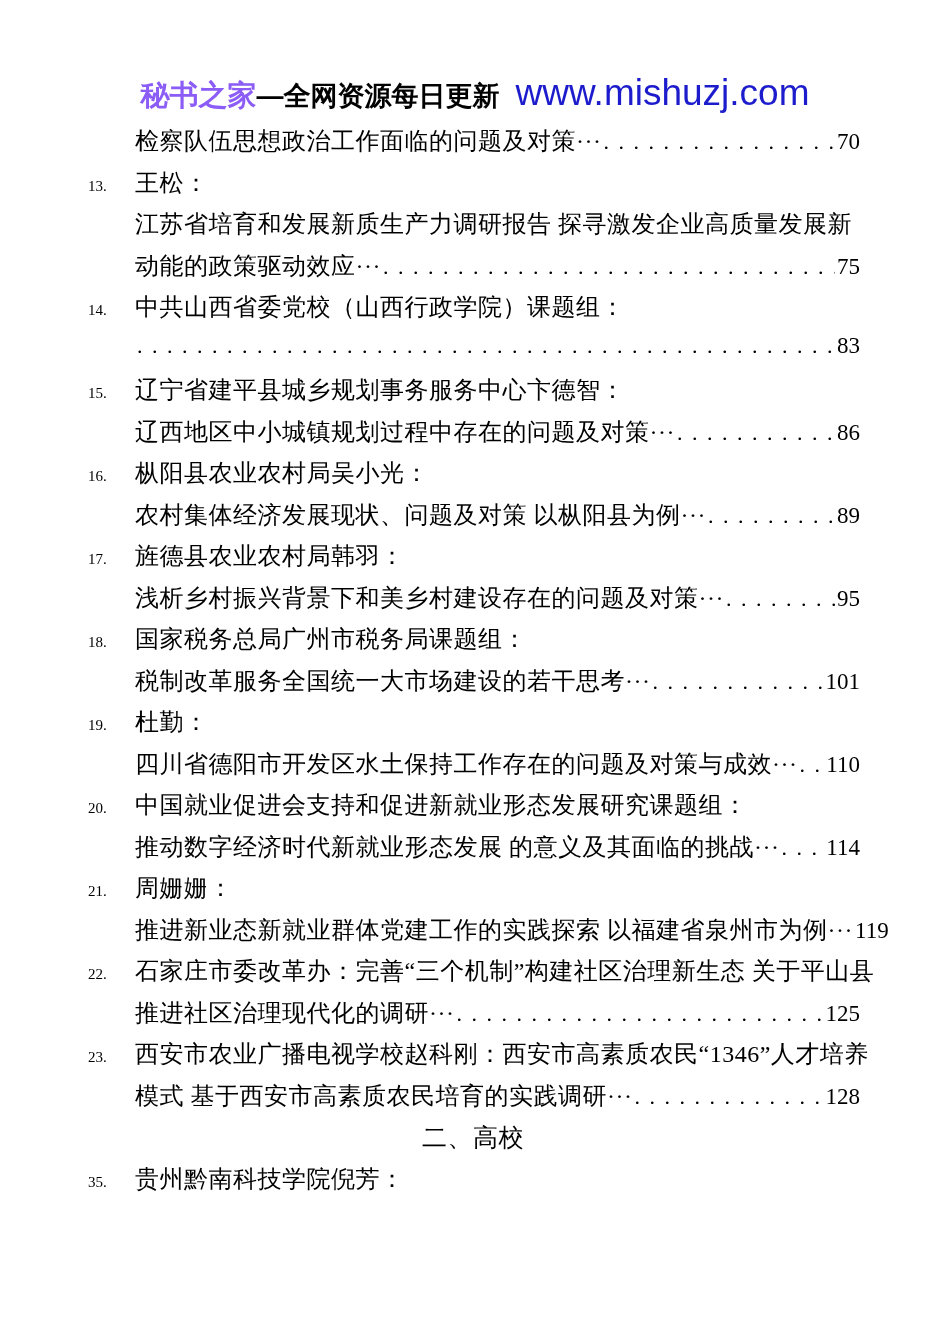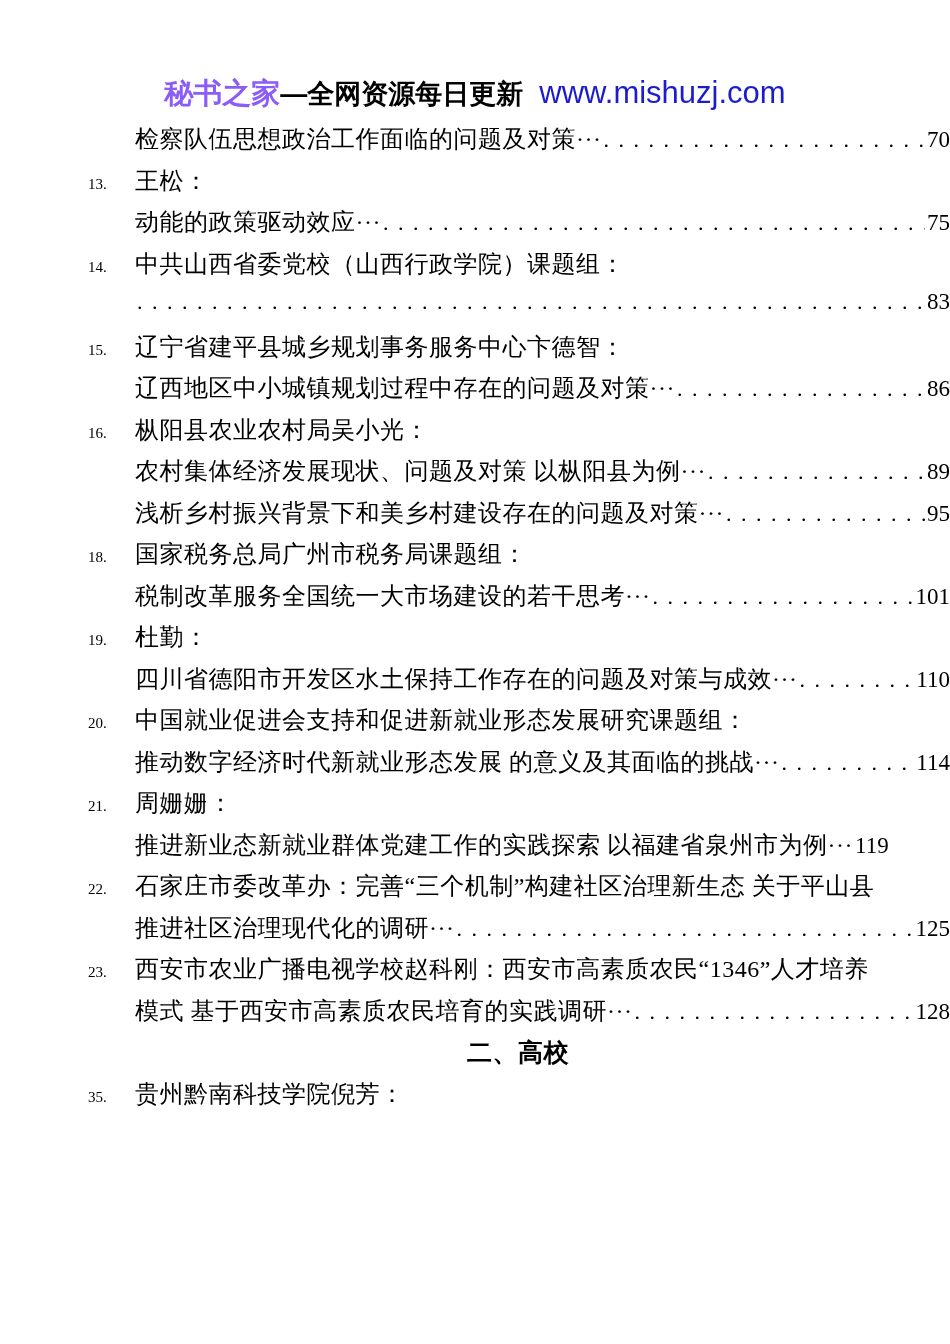--- a/index.html
+++ b/index.html
@@ -15,28 +15,29 @@
   
   .header{
     padding-top:74px;
     text-align:center;
     white-space:nowrap;
     font-family:"Liberation Sans","DejaVu Sans",sans-serif;
     line-height:38px;
   }
   .brand{font-size:29px;font-weight:bold;}
   .tagline{font-size:27px;font-weight:bold;color:#000;}
-  .url{font-size:31px;font-weight:normal;margin-left:16px;}
+  .url{font-size:37px;font-weight:normal;margin-left:16px;}
   
   .toc{margin-top:6px;}
   .line{
     display:flex;
     align-items:baseline;
     height:41.5px;
     padding-left:88px;
+    padding-right:90px;
     font-size:24px;
     white-space:nowrap;
   }
   .num{
     flex:none;
     width:47px;
     font-size:15px;
   }
   .text{flex:none;letter-spacing:0.5px;}
   .dots{
@@ -47,21 +48,21 @@
     font-size:22px;
     letter-spacing:2px;
     padding-left:2px;
   }
   .dots::after{
     content:". . . . . . . . . . . . . . . . . . . . . . . . . . . . . . . . . . . . . . . . . . . . . . . . . . . . . . . . . . . . . . . . . . . . . . . .";
   }
   .page-num{flex:none;font-size:23px;padding-left:2px;}
   .line.heading{
     justify-content:center;
-    font-weight:bold;
+    font-weight:normal;
     font-family:"Liberation Sans","DejaVu Sans",sans-serif;
     font-size:25px;
     letter-spacing:1px;
   }
 </style>
 </head>
 <body>
 
 <div class="page">
 
@@ -77,20 +78,26 @@
       <span class="page-num">70</span>
     </div>
 
     <div class="line">
       <span class="num">13.</span>
       <span class="text">王松：</span>
 
       <span class="page-num"></span>
     </div>
 
+    <div class="line">
+      <span class="num"></span>
+      <span class="text">江苏省培育和发展新质生产力调研报告 探寻激发企业高质量发展新</span>
+
+      <span class="page-num"></span>
+    </div>
 
     <div class="line">
       <span class="num"></span>
       <span class="text">动能的政策驱动效应···</span>
       <span class="dots"></span>
       <span class="page-num">75</span>
     </div>
 
     <div class="line">
       <span class="num">14.</span>
@@ -126,20 +133,26 @@
       <span class="page-num"></span>
     </div>
 
     <div class="line">
       <span class="num"></span>
       <span class="text">农村集体经济发展现状、问题及对策 以枞阳县为例···</span>
       <span class="dots"></span>
       <span class="page-num">89</span>
     </div>
 
+    <div class="line">
+      <span class="num">17.</span>
+      <span class="text">旌德县农业农村局韩羽：</span>
+
+      <span class="page-num"></span>
+    </div>
 
     <div class="line">
       <span class="num"></span>
       <span class="text">浅析乡村振兴背景下和美乡村建设存在的问题及对策···</span>
       <span class="dots"></span>
       <span class="page-num">95</span>
     </div>
 
     <div class="line">
       <span class="num">18.</span>

